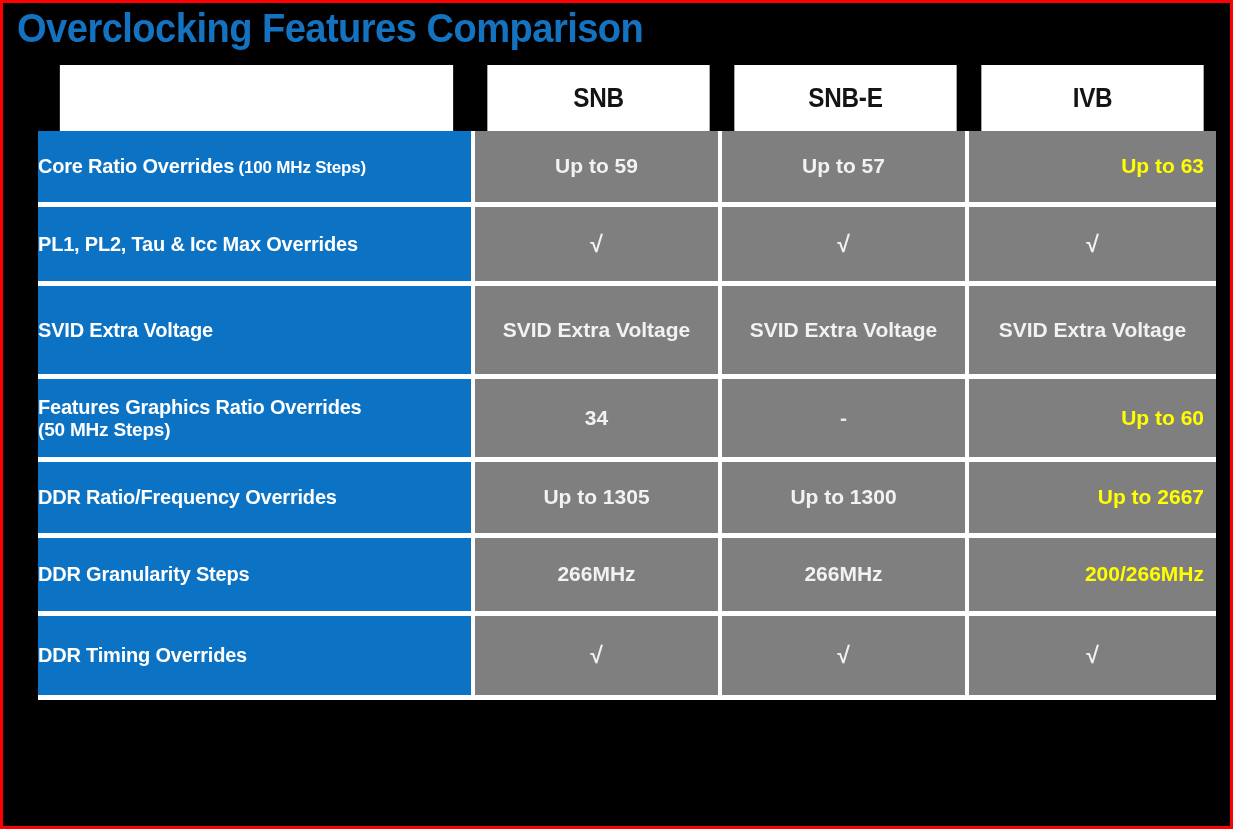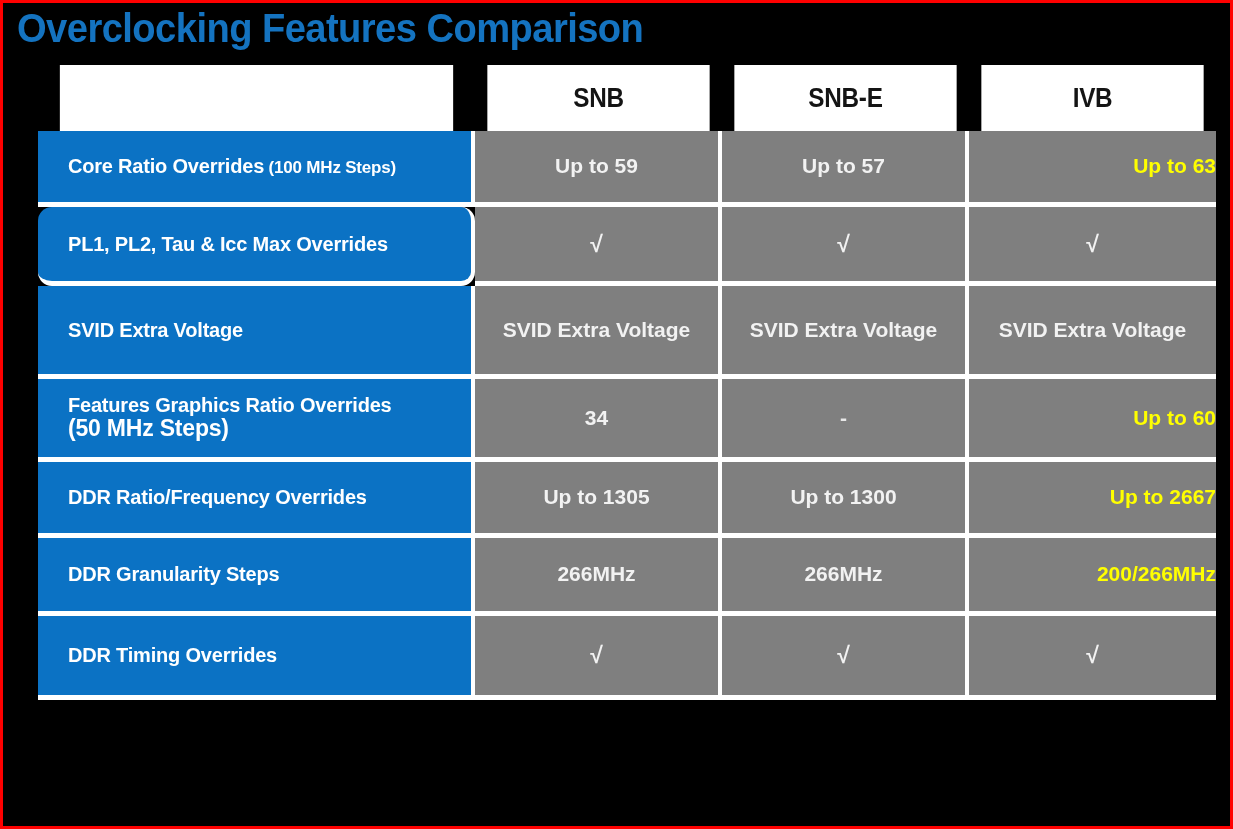--- a/index.html
+++ b/index.html
@@ -59,48 +59,48 @@
   }
   .hdr-blank { background: #ffffff; }
 
   
   .lbl {
     background: #0b72c4;
     color: #ffffff;
     font-size: 20px;
     font-weight: bold;
     letter-spacing: -0.2px;
-    padding: 6px 0 6px 30px;
+    padding: 6px 0 6px 0;
     vertical-align: middle;
     border-bottom: 5px solid #ffffff;
     border-right: 4px solid #ffffff;
     line-height: 1.12;
   }
   .lbl .sub {
     font-size: 17px;
     font-weight: bold;
   }
   .lbl .small-line {
     display: block;
-    font-size: 23px;
+    font-size: 19px;
     font-weight: bold;
   }
 
   
   .val {
     background: #7f7f7f;
     color: #f2f2f2;
     font-size: 21px;
     font-weight: bold;
     text-align: center;
     vertical-align: middle;
     border-bottom: 5px solid #ffffff;
     border-right: 4px solid #ffffff;
     line-height: 1.15;
-    padding: 4px 0;
+    padding: 4px 12px;
   }
   .val.last-col { border-right: none; }
   .val.hl { color: #ffff00; text-align: right; }
   .val.dash { color: #e8e8e8; font-size: 21px; }
   .val sup {
     font-size: 0.6em;
     vertical-align: super;
     line-height: 0;
   }
   .val .chk { font-size: 23px; }
@@ -128,21 +128,21 @@
       </tr>
     </thead>
     <tbody id="tbody">
         <tr>
           <td class="lbl" style="height: 59px;"><span>Core Ratio Overrides</span><span class="sub"> (100 MHz Steps)</span></td>
           <td class="val"><span>Up to 59</span></td>
           <td class="val"><span>Up to 57</span></td>
           <td class="val last-col hl"><span>Up to 63</span></td>
         </tr>
         <tr>
-          <td class="lbl" style="height: 62px; border-radius: 14px;"><span>PL1, PL2, Tau &amp; Icc Max Overrides</span></td>
+          <td class="lbl" style="height: 62px;"><span>PL1, PL2, Tau &amp; Icc Max Overrides</span></td>
           <td class="val"><span class="chk">√</span></td>
           <td class="val"><span class="chk">√</span></td>
           <td class="val last-col"><span class="chk">√</span></td>
         </tr>
         <tr>
           <td class="lbl" style="height: 76px;"><span>SVID Extra Voltage</span></td>
           <td class="val"><span>SVID Extra Voltage</span></td>
           <td class="val"><span>SVID Extra Voltage</span></td>
           <td class="val last-col"><span>SVID Extra Voltage</span></td>
         </tr>

